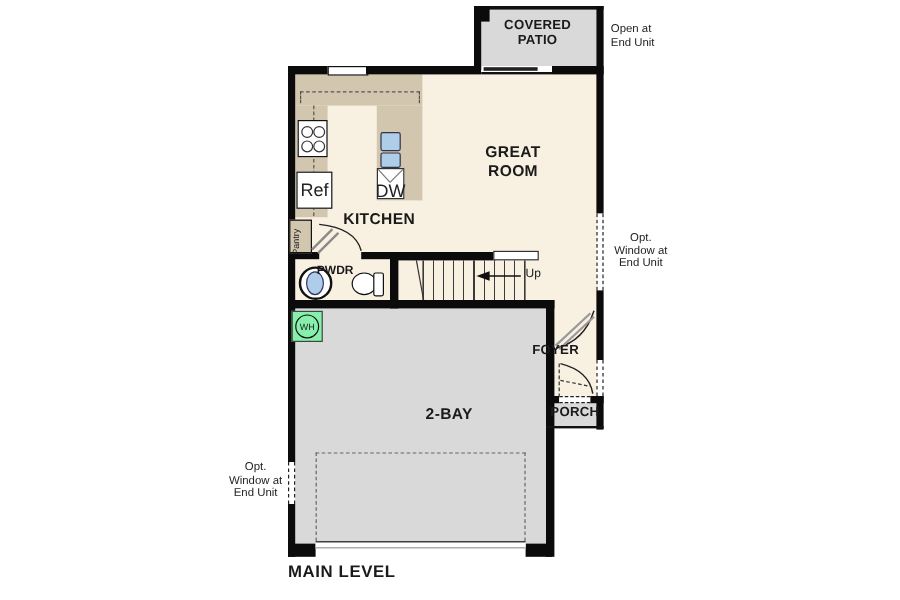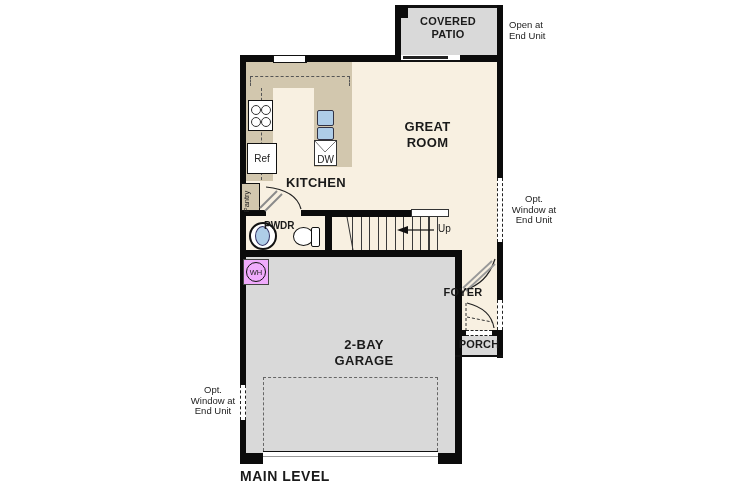--- a/index.html
+++ b/index.html
@@ -7,21 +7,21 @@
         font-family:"Liberation Sans",sans-serif;}
   .abs{position:absolute;}
   .floor{position:absolute;}
   .wall{position:absolute;background:#0b0b0b;}
   .lbl{position:absolute;color:#1a1a1a;white-space:nowrap;}
   .b{font-weight:bold;}
   .ctr{text-align:center;}
   .room{font-size:13px;line-height:15.5px;letter-spacing:.3px;}
   .room-sm{font-size:11px;line-height:12px;letter-spacing:.2px;}
   .note{font-size:9.5px;line-height:10.5px;color:#222;}
-  .fix{font-size:10px;color:#222;}
+  .fix{font-size:15px;color:#222;}
   .blk{display:block;}
   .dashedwin{position:absolute;background:#fff;border-left:1px dashed #222;border-right:1px dashed #222;box-sizing:border-box;}
   .dashedwin-h{position:absolute;background:#fff;border-top:1px dashed #222;border-bottom:1px dashed #222;box-sizing:border-box;}
   svg{position:absolute;left:0;top:0;pointer-events:none;}
 </style>
 </head>
 <body>
 
 <div class="plan">
 
@@ -103,21 +103,21 @@
   <div class="abs" style="left:241px;top:183px;width:19px;height:28px;background:#d2c7ae;border:1.5px solid #111;box-sizing:border-box;overflow:visible;">
     <span class="fix" style="position:absolute;left:-6px;top:13px;transform:rotate(-90deg);font-size:7.5px;">Pantry</span>
   </div>
 
   <div class="abs" style="left:249px;top:222px;width:28px;height:28px;background:#fff;border:2px solid #111;border-radius:50%;box-sizing:border-box;"></div>
   <div class="abs" style="left:255px;top:226px;width:15px;height:20px;background:#aecde8;border:1px solid #336;border-radius:50%;box-sizing:border-box;"></div>
 
   <div class="abs" style="left:293px;top:227px;width:21px;height:19px;background:#fff;border:1.5px solid #111;border-radius:50%;box-sizing:border-box;"></div>
   <div class="abs" style="left:311px;top:227px;width:9px;height:20px;background:#fff;border:1.5px solid #111;border-radius:2px;box-sizing:border-box;"></div>
 
-  <div class="abs" style="left:243px;top:259px;width:26px;height:26px;background:#f0abfc;border:1px solid #444;box-sizing:border-box;">
+  <div class="abs" style="left:243px;top:259px;width:26px;height:26px;background:#86efac;border:1px solid #444;box-sizing:border-box;">
     <div class="abs" style="left:2px;top:2px;width:20px;height:20px;border:1.5px solid #111;border-radius:50%;box-sizing:border-box;display:flex;align-items:center;justify-content:center;">
       <span class="fix" style="font-size:7.5px;">WH</span>
     </div>
   </div>
 
   <svg width="750" height="500" viewBox="0 0 750 500">
 
     <path d="M 266 187 Q 296 190 301 209" fill="none" stroke="#222" stroke-width="1.2"></path>
     <path d="M 260 208 L 277 191" stroke="#8a8a8a" stroke-width="2"></path>
     <path d="M 265 211 L 282 194" stroke="#8a8a8a" stroke-width="2"></path>
@@ -142,23 +142,22 @@
     <span class="blk">ROOM</span>
   </div>
   <div class="lbl b room-sm ctr" style="left:398px;top:15px;width:100px;line-height:13px;">
     <span class="blk">COVERED</span>
     <span class="blk">PATIO</span>
   </div>
   <div class="lbl b room ctr" style="left:272px;top:175px;width:88px;">KITCHEN</div>
   <div class="lbl b" style="left:264px;top:220px;font-size:10px;">PWDR</div>
   <div class="lbl b room-sm ctr" style="left:442px;top:286px;width:42px;">FOYER</div>
   <div class="lbl b room-sm ctr" style="left:458px;top:338px;width:42px;">PORCH</div>
-  <div class="lbl b room ctr" style="left:309px;top:337px;width:110px;line-height:16px;">
+  <div class="lbl b room ctr" style="left:284px;top:337px;width:110px;line-height:16px;text-align:right;">
     <span class="blk">2-BAY</span>
-    <span class="blk">GARAGE</span>
   </div>
   <div class="lbl b" style="left:240px;top:468px;font-size:14px;letter-spacing:.5px;">MAIN LEVEL</div>
   <div class="lbl" style="left:438px;top:223px;font-size:10px;">Up</div>
 
   <div class="lbl note" style="left:509px;top:20px;width:62px;">
     <span class="blk">Open at</span>
     <span class="blk">End Unit</span>
   </div>
   <div class="lbl note ctr" style="left:504px;top:194px;width:60px;">
     <span class="blk">Opt.</span>

